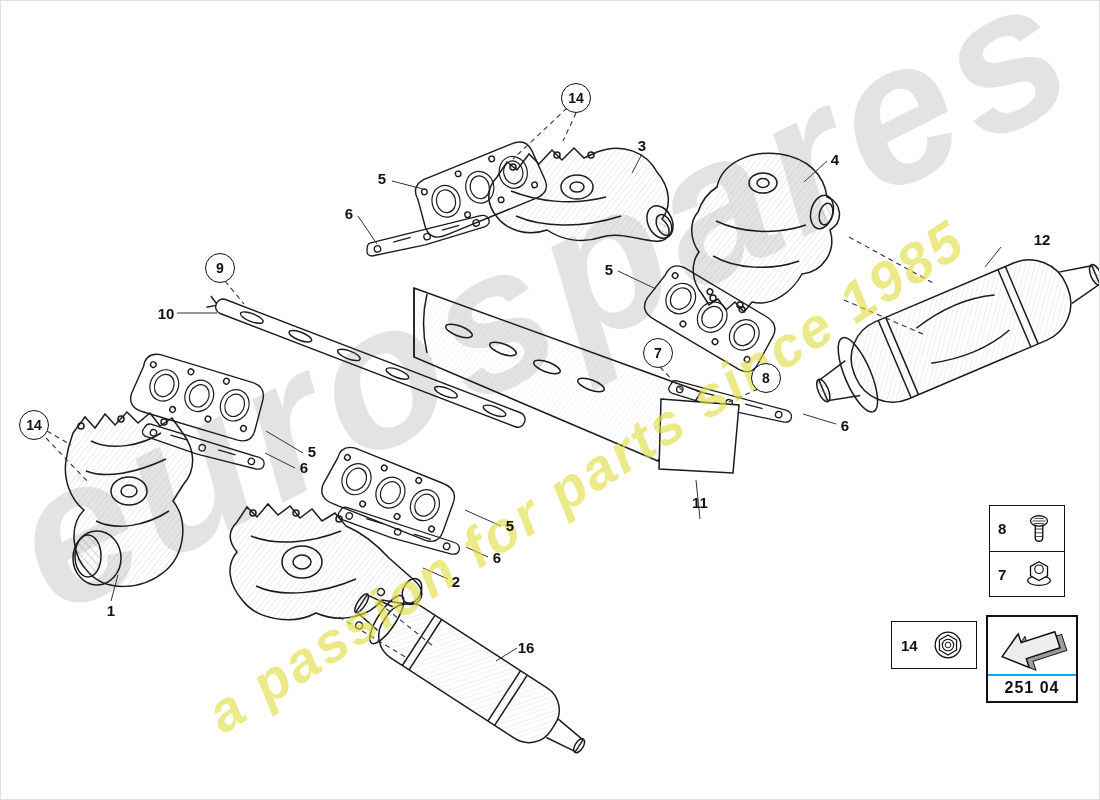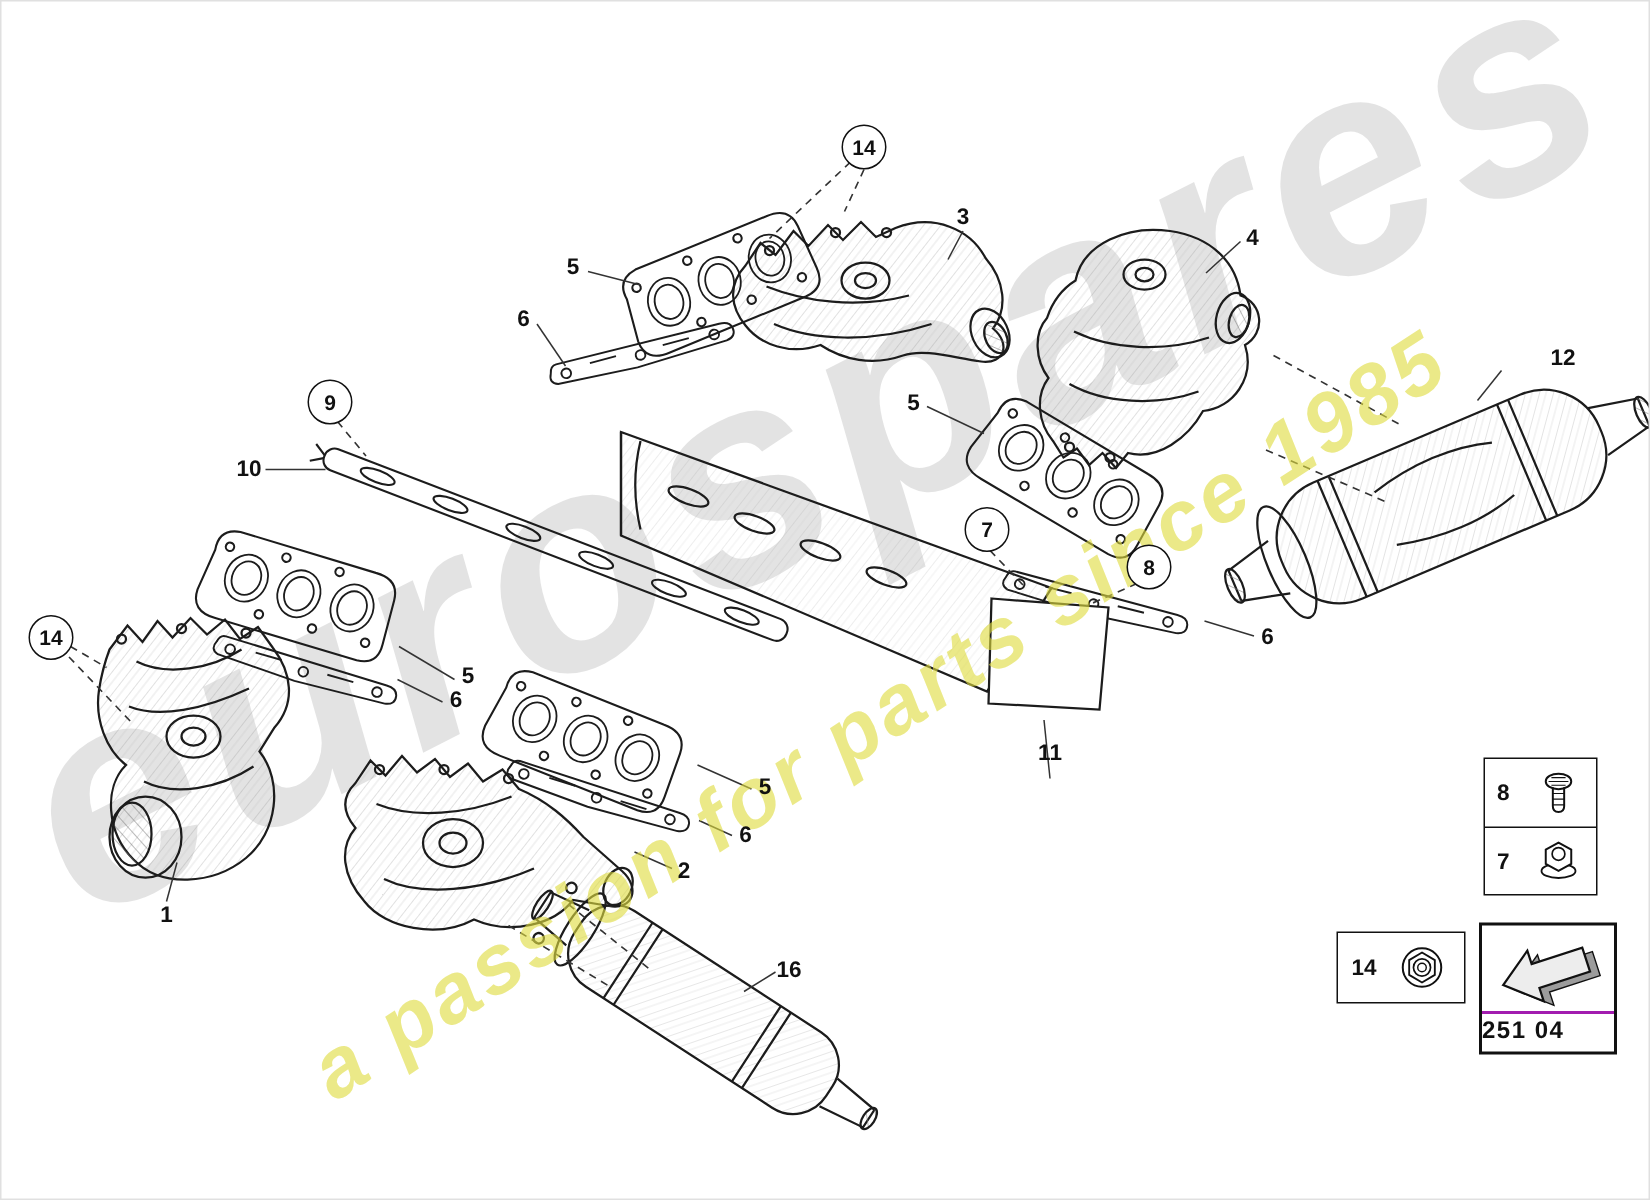--- a/index.html
+++ b/index.html
@@ -22,21 +22,21 @@
 
   .legend-stack { position:absolute; z-index:4; width:76px; border:1.6px solid #111; background:#fff; }
   .legend-row { height:45px; display:flex; align-items:center; justify-content:space-between; padding:0 8px; }
   .legend-row + .legend-row { border-top:1.6px solid #111; }
   .legend-num { font-size:15px; font-weight:bold; color:#111; }
   .legend-single { position:absolute; z-index:4; width:86px; height:48px; border:1.6px solid #111; background:#fff;
                    display:flex; align-items:center; justify-content:space-between; padding:0 9px; }
   .code-box { position:absolute; z-index:4; width:92px; height:88px; border:2px solid #111; background:#fff;
               display:flex; flex-direction:column; }
   .arrow-area { flex:1; display:flex; align-items:center; justify-content:center; }
-  .code-label { border-top:2px solid #a21caf; text-align:left; font-weight:bold; font-size:16px;
+  .code-label { border-top:2px solid #0ea5e9; text-align:center; font-weight:bold; font-size:16px;
                 padding:3px 0 4px; letter-spacing:1px; color:#111; }
 </style>
 </head>
 <body>
 
 <div class="stage">
 
   <div class="wm wm-brand">eurospares</div>
 
   <svg class="art" width="1100" height="800" viewBox="0 0 1100 800">

